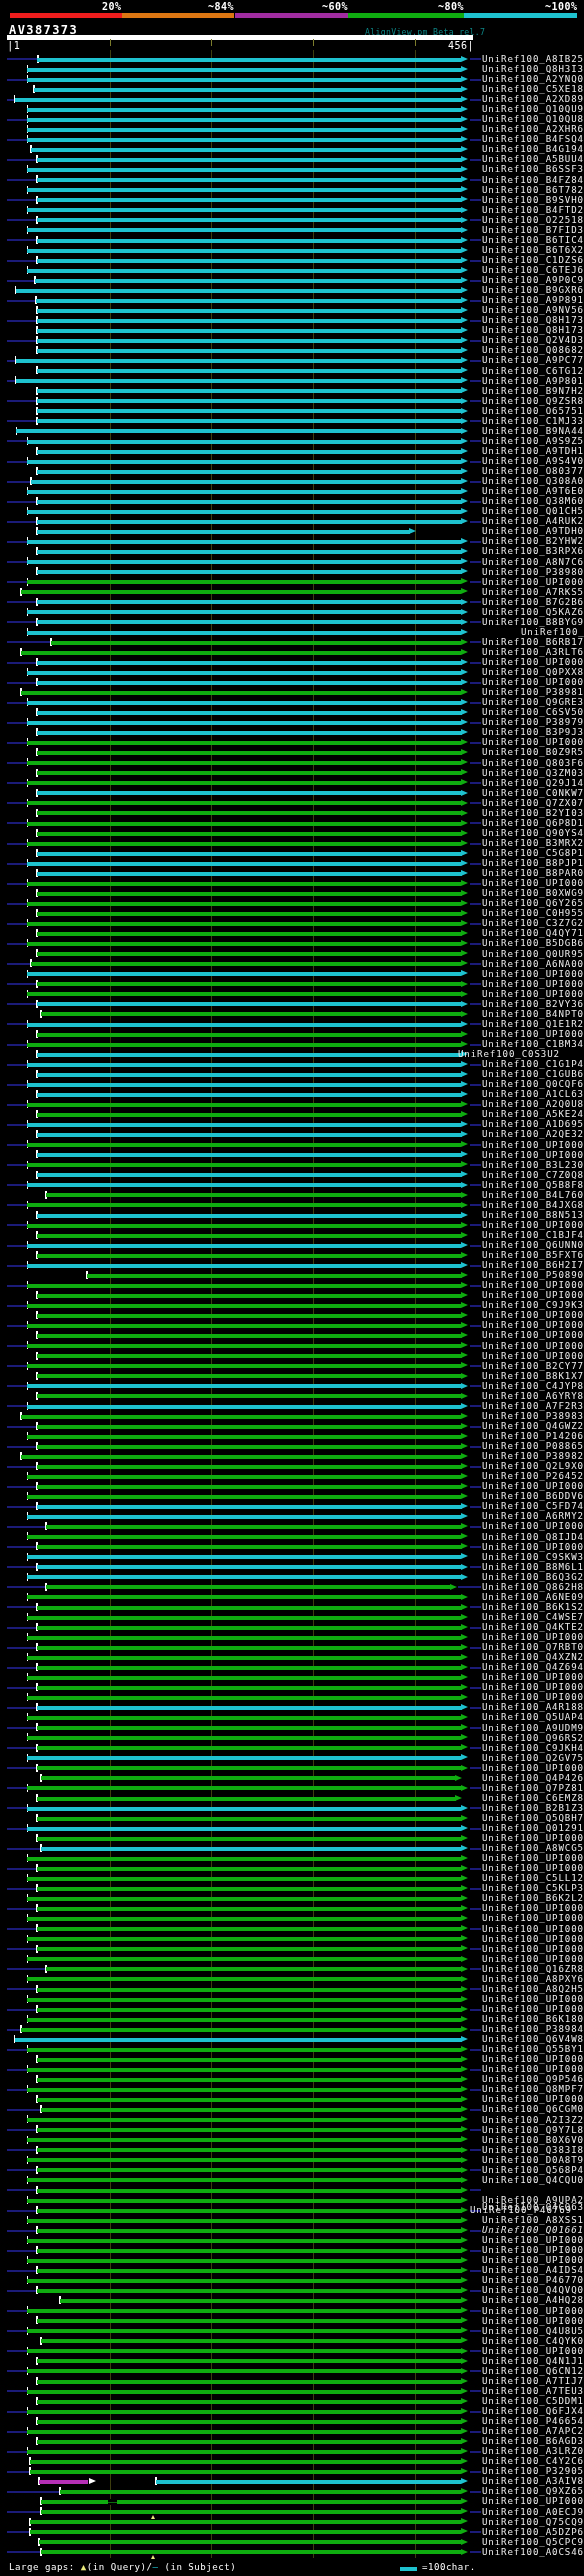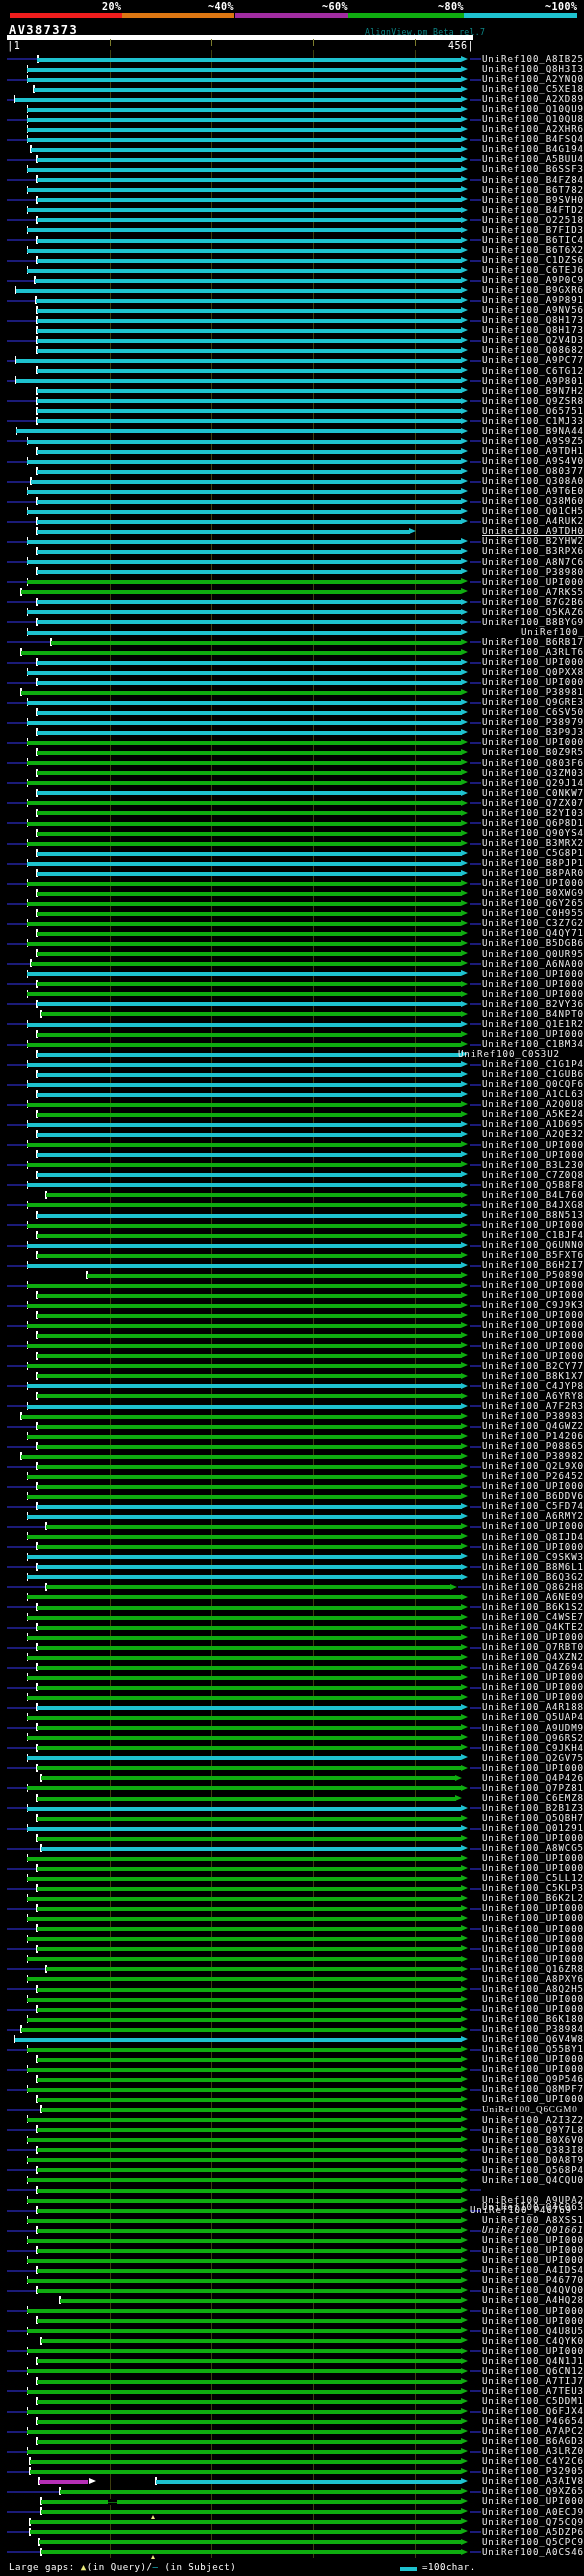--- a/index.html
+++ b/index.html
@@ -32,21 +32,21 @@
   .legend .yel{color:#eaea7c;} .legend .cyn{color:#1ec2cf;}
   .legendbar{position:absolute;left:400px;top:2567px;width:17.4px;height:3.7px;background:#1ec2cf;}
 </style>
 </head>
 <body>
 
 <div id="scalebar">
     <div class="scale-seg" style="left: 10px; width: 112px; background: rgb(238, 29, 29);"></div>
     <div class="scale-lbl" style="left: 102px;">20%</div>
     <div class="scale-seg" style="left: 122px; width: 112px; background: rgb(220, 118, 18);"></div>
-    <div class="scale-lbl" style="left: 208px;">~40%</div>
+    <div class="scale-lbl" style="left: 208px;">~84%</div>
     <div class="scale-seg" style="left: 235px; width: 113px; background: rgb(160, 44, 160);"></div>
     <div class="scale-lbl" style="left: 322px;">~60%</div>
     <div class="scale-seg" style="left: 348px; width: 116px; background: rgb(15, 172, 16);"></div>
     <div class="scale-lbl" style="left: 438px;">~80%</div>
     <div class="scale-seg" style="left: 464px; width: 113px; background: rgb(30, 194, 207);"></div>
     <div class="scale-lbl" style="left: 545px;">~100%</div>
   </div>
 
 <div class="queryname">AV387373</div>
 <div class="apptitle">AlignView.pm Beta rel.7</div>
@@ -393,21 +393,21 @@
       <div class="tick" style="left: 36px; top: 517px;"></div>
       <div class="bar" style="left: 37px; width: 425px; top: 520px; background: rgb(30, 194, 207);"></div>
       <div class="arrow" style="left: 461px; top: 518px; border-left: 7.3px solid rgb(30, 194, 207);"></div>
       <div class="lead" style="left: 470px; width: 11px; top: 521px;"></div>
       <div class="row-label" style="left: 482px; top: 516px;">UniRef100_A4RUK2</div>
     </div>
     <div>
       <div class="tick" style="left: 36px; top: 527px;"></div>
       <div class="bar" style="left: 37px; width: 373px; top: 530px; background: rgb(30, 194, 207);"></div>
       <div class="arrow" style="left: 409px; top: 528px; border-left: 7.3px solid rgb(30, 194, 207);"></div>
-      <div class="row-label" style="left: 482px; top: 526px; text-decoration: underline;">UniRef100_A9TDH0</div>
+      <div class="row-label" style="left: 482px; top: 526px;">UniRef100_A9TDH0</div>
     </div>
     <div>
       <div class="lead" style="left: 7.3px; width: 20px; top: 541px;"></div>
       <div class="tick" style="left: 26.5px; top: 537px;"></div>
       <div class="bar" style="left: 27.4px; width: 434px; top: 540px; background: rgb(30, 194, 207);"></div>
       <div class="arrow" style="left: 461px; top: 538px; border-left: 7.3px solid rgb(30, 194, 207);"></div>
       <div class="lead" style="left: 470px; width: 11px; top: 541px;"></div>
       <div class="row-label" style="left: 482px; top: 536px;">UniRef100_B2YHW2</div>
     </div>
     <div>
@@ -1493,21 +1493,21 @@
       <div class="bar" style="left: 37px; width: 425px; top: 2098px; background: rgb(15, 172, 16);"></div>
       <div class="arrow" style="left: 461px; top: 2096px; border-left: 7.3px solid rgb(15, 172, 16);"></div>
       <div class="row-label" style="left: 482px; top: 2094px;">UniRef100_UPI000..</div>
     </div>
     <div>
       <div class="lead" style="left: 7.3px; width: 34px; top: 2109px;"></div>
       <div class="tick" style="left: 40px; top: 2105px;"></div>
       <div class="bar" style="left: 41px; width: 420px; top: 2108px; background: rgb(15, 172, 16);"></div>
       <div class="arrow" style="left: 461px; top: 2106px; border-left: 7.3px solid rgb(15, 172, 16);"></div>
       <div class="lead" style="left: 470px; width: 11px; top: 2109px;"></div>
-      <div class="row-label" style="left: 482px; top: 2104px; font-family: Liberation Serif, serif;">UniRef100_Q6CGM0</div>
+      <div class="row-label" style="left: 482px; top: 2104px;">UniRef100_Q6CGM0</div>
     </div>
     <div>
       <div class="tick" style="left: 26.5px; top: 2115px;"></div>
       <div class="bar" style="left: 27.4px; width: 434px; top: 2118px; background: rgb(15, 172, 16);"></div>
       <div class="arrow" style="left: 461px; top: 2116px; border-left: 7.3px solid rgb(15, 172, 16);"></div>
       <div class="row-label" style="left: 482px; top: 2115px;">UniRef100_A2I3Z2</div>
     </div>
     <div>
       <div class="lead" style="left: 7.3px; width: 29px; top: 2129px;"></div>
       <div class="tick" style="left: 36px; top: 2125px;"></div>

